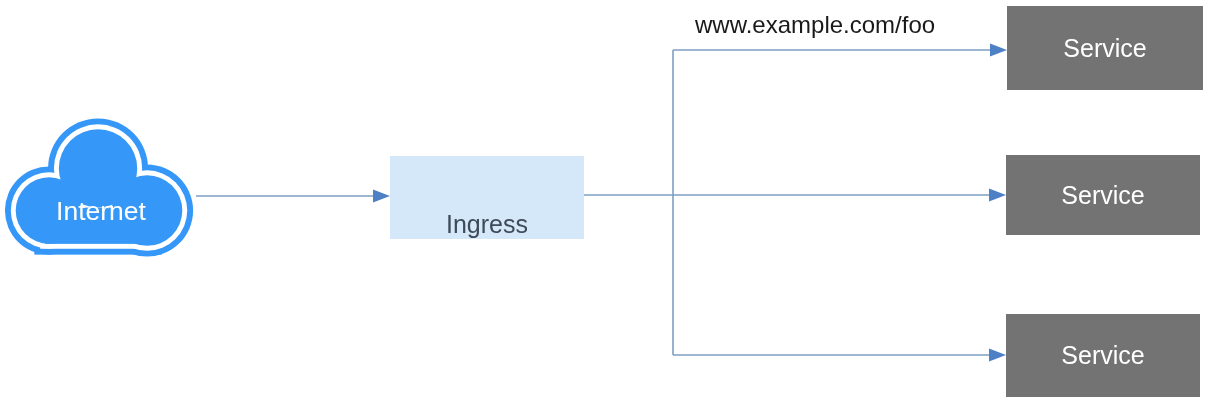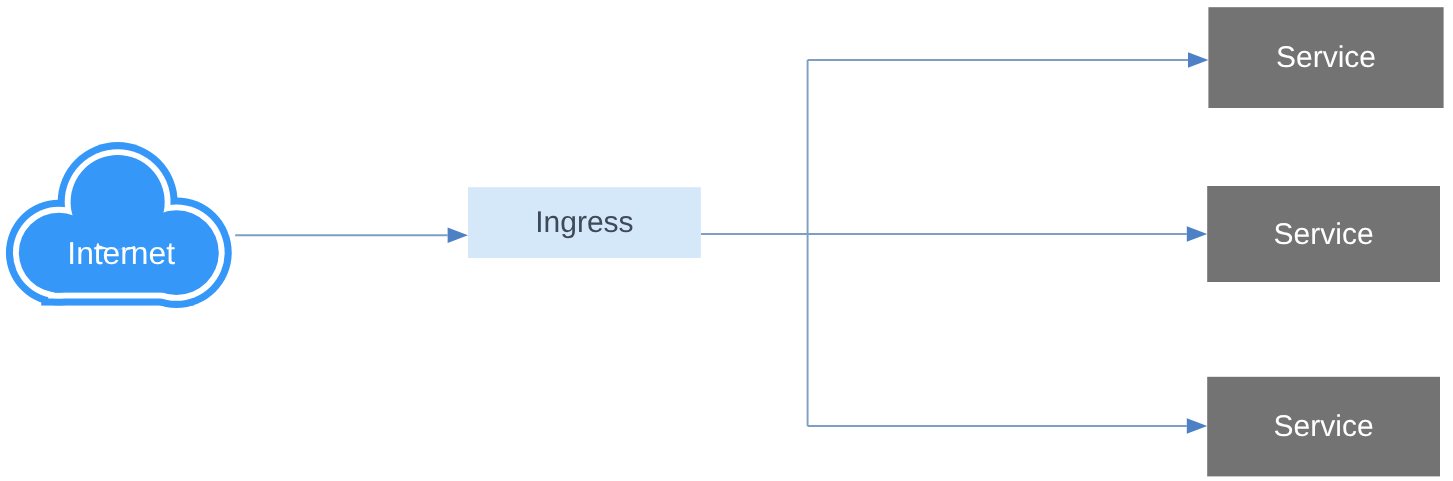--- a/index.html
+++ b/index.html
@@ -11,22 +11,22 @@
     overflow:hidden;
   }
   .abs{position:absolute;}
   #connectors{left:0;top:0;width:1211px;height:401px;}
   #cloud-svg{left:2px;top:114px;width:196px;height:148px;}
   .node{
     display:flex;align-items:center;justify-content:center;
     box-sizing:border-box;
   }
   #ingress-box{
-    left:390px;top:156px;width:194px;height:59px;
-    background:#d5e8f9;color:#3e4959;font-size:25px;
+    left:390px;top:156px;width:194px;height:83px;
+    background:#d5e8f9;color:#3e4959;font-size:25px;align-items:flex-end;
   }
   .service-box{
     background:#737373;color:#ffffff;font-size:25px;
   }
   #service-0{left:1007px;top:6px;width:196px;height:84px;}
   #service-1{left:1006px;top:155px;width:194px;height:80px;}
   #service-2{left:1006px;top:314px;width:194px;height:83px;}
   .route-label{
     color:#1a1a1a;font-size:24px;line-height:30px;white-space:nowrap;
   }
@@ -85,20 +85,21 @@
       <circle cx="148" cy="98" r="36"></circle>
       <rect x="44" y="95" width="108" height="37"></rect>
     </g>
     <text id="cloud-label" x="101" y="108">Internet</text>
   </svg>
 
   <div id="ingress-box" class="abs node">
     <span>Ingress</span>
   </div>
 
+  <div id="route-0" class="abs route-label">www.example.com/foo</div>
 
   <div id="service-0" class="abs node service-box">
     <span>Service</span>
   </div>
   <div id="service-1" class="abs node service-box">
     <span>Service</span>
   </div>
   <div id="service-2" class="abs node service-box">
     <span>Service</span>
   </div>

